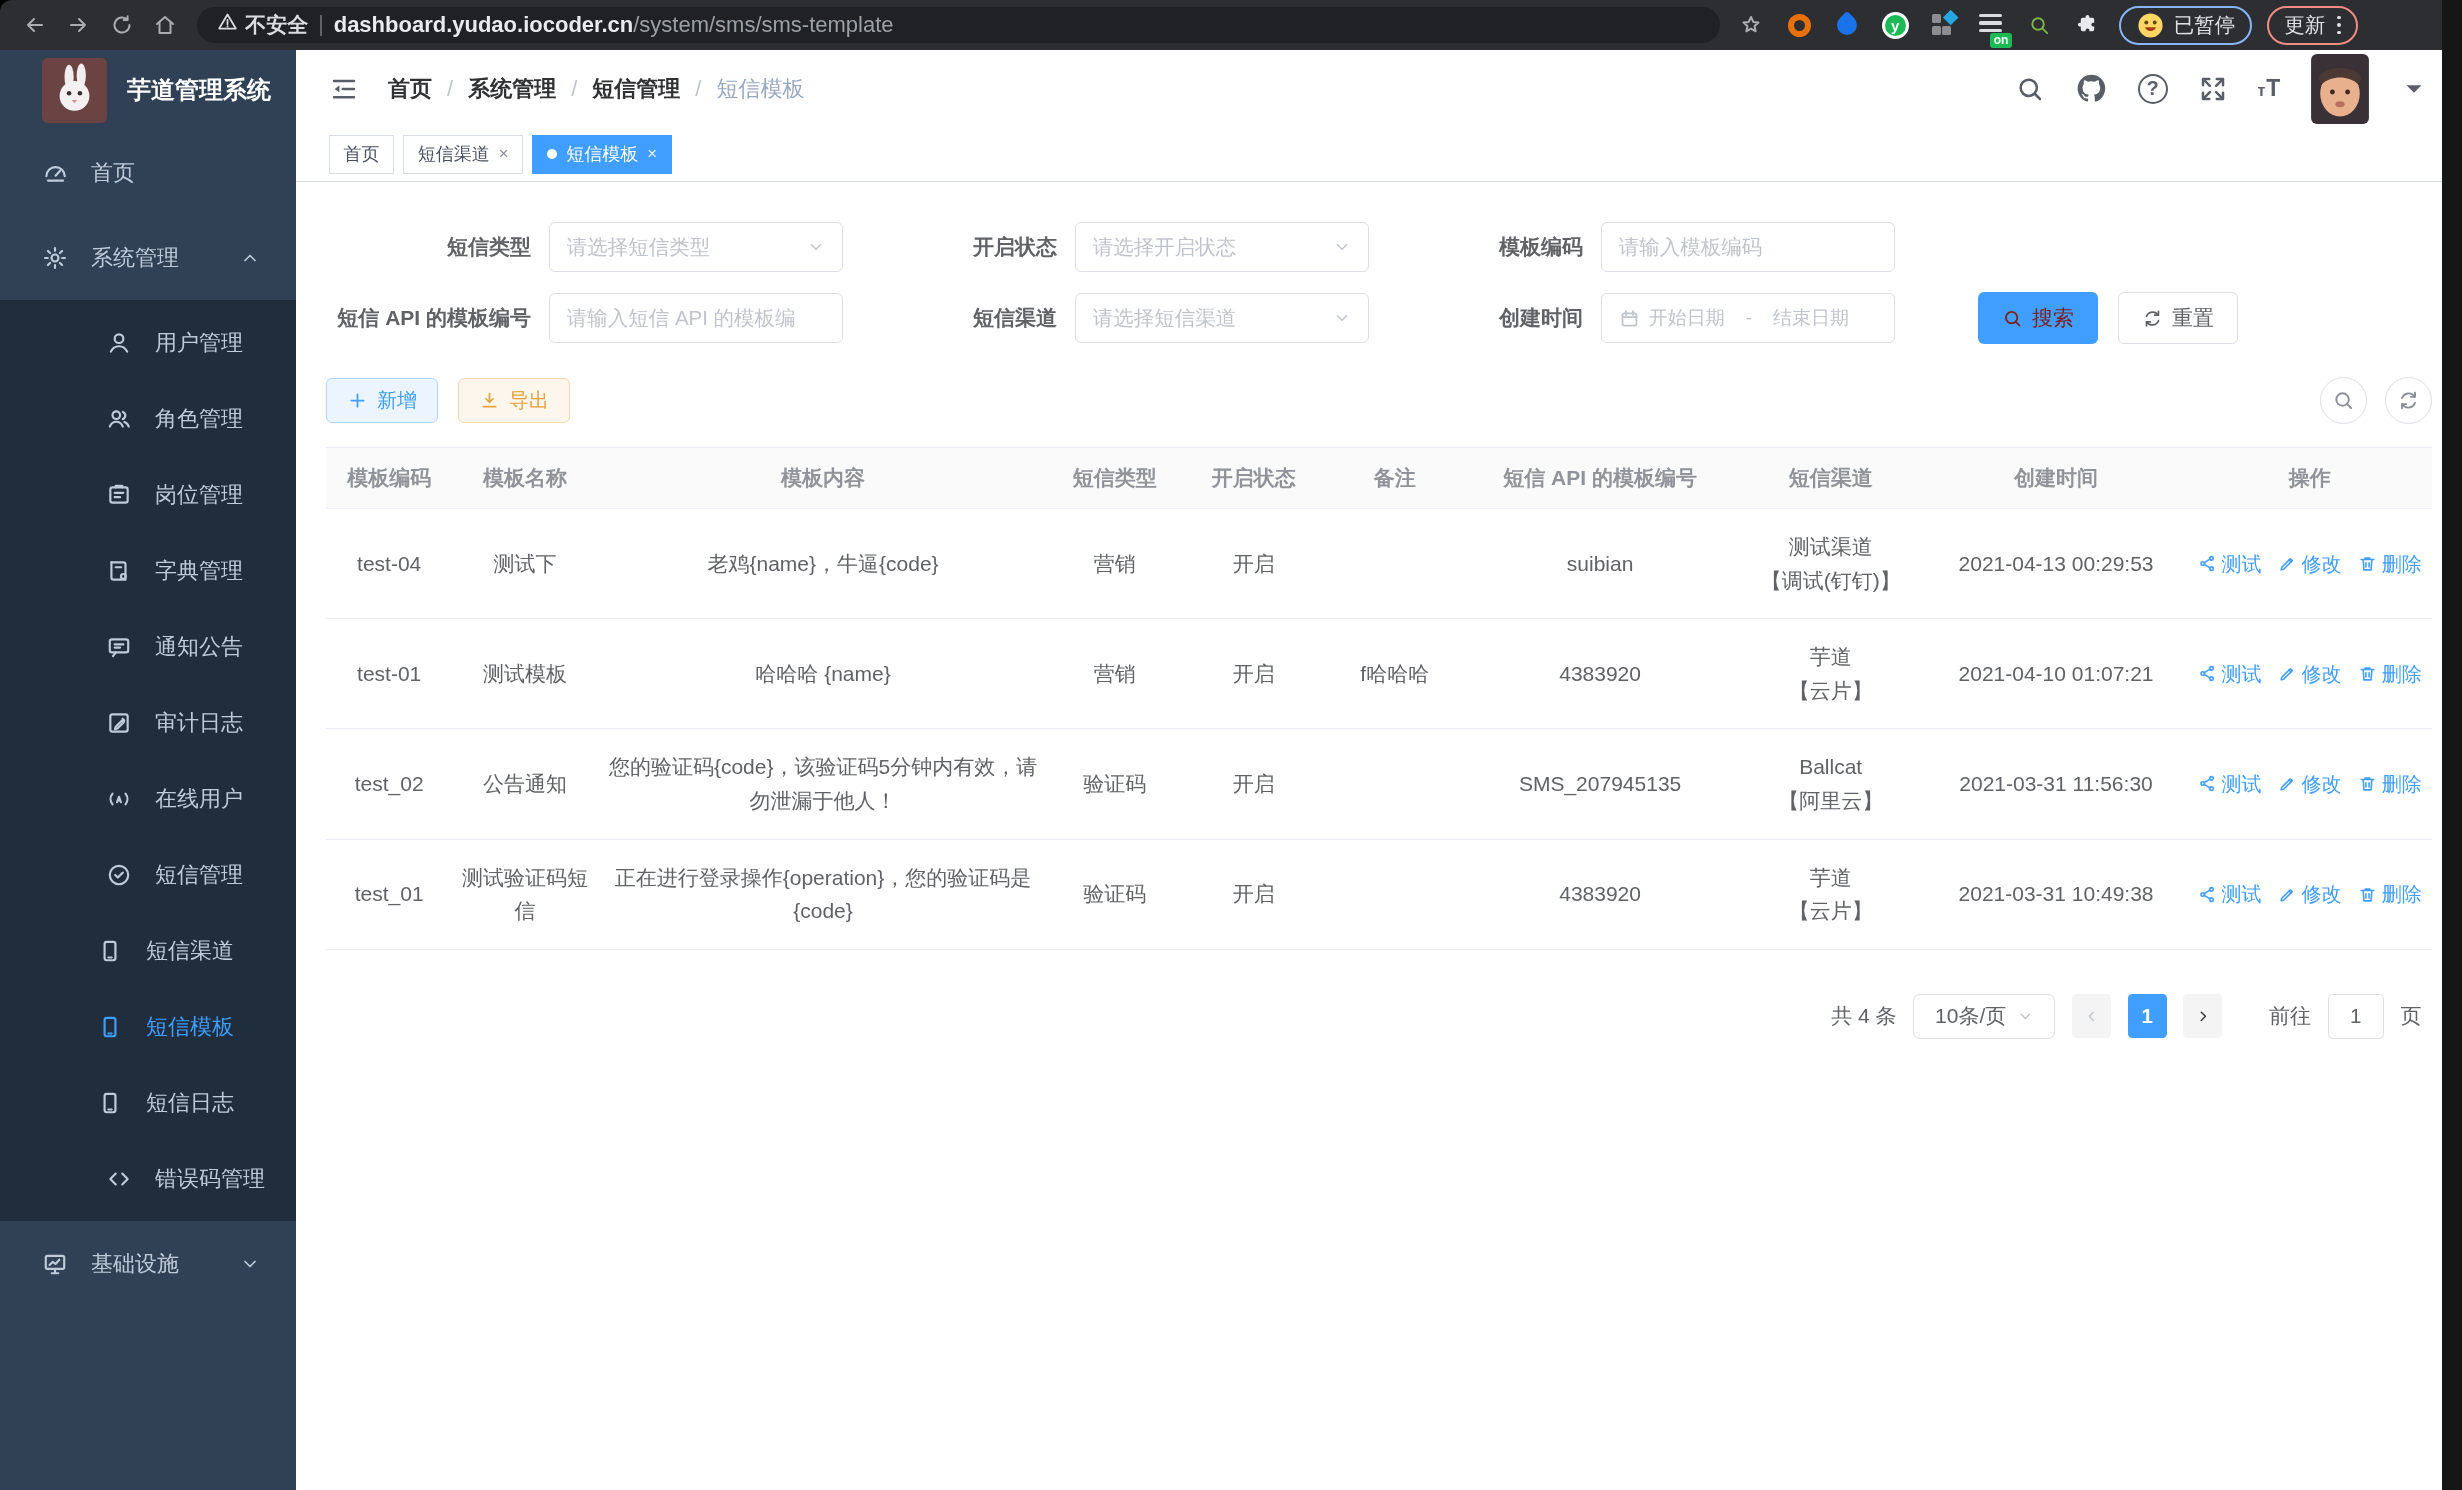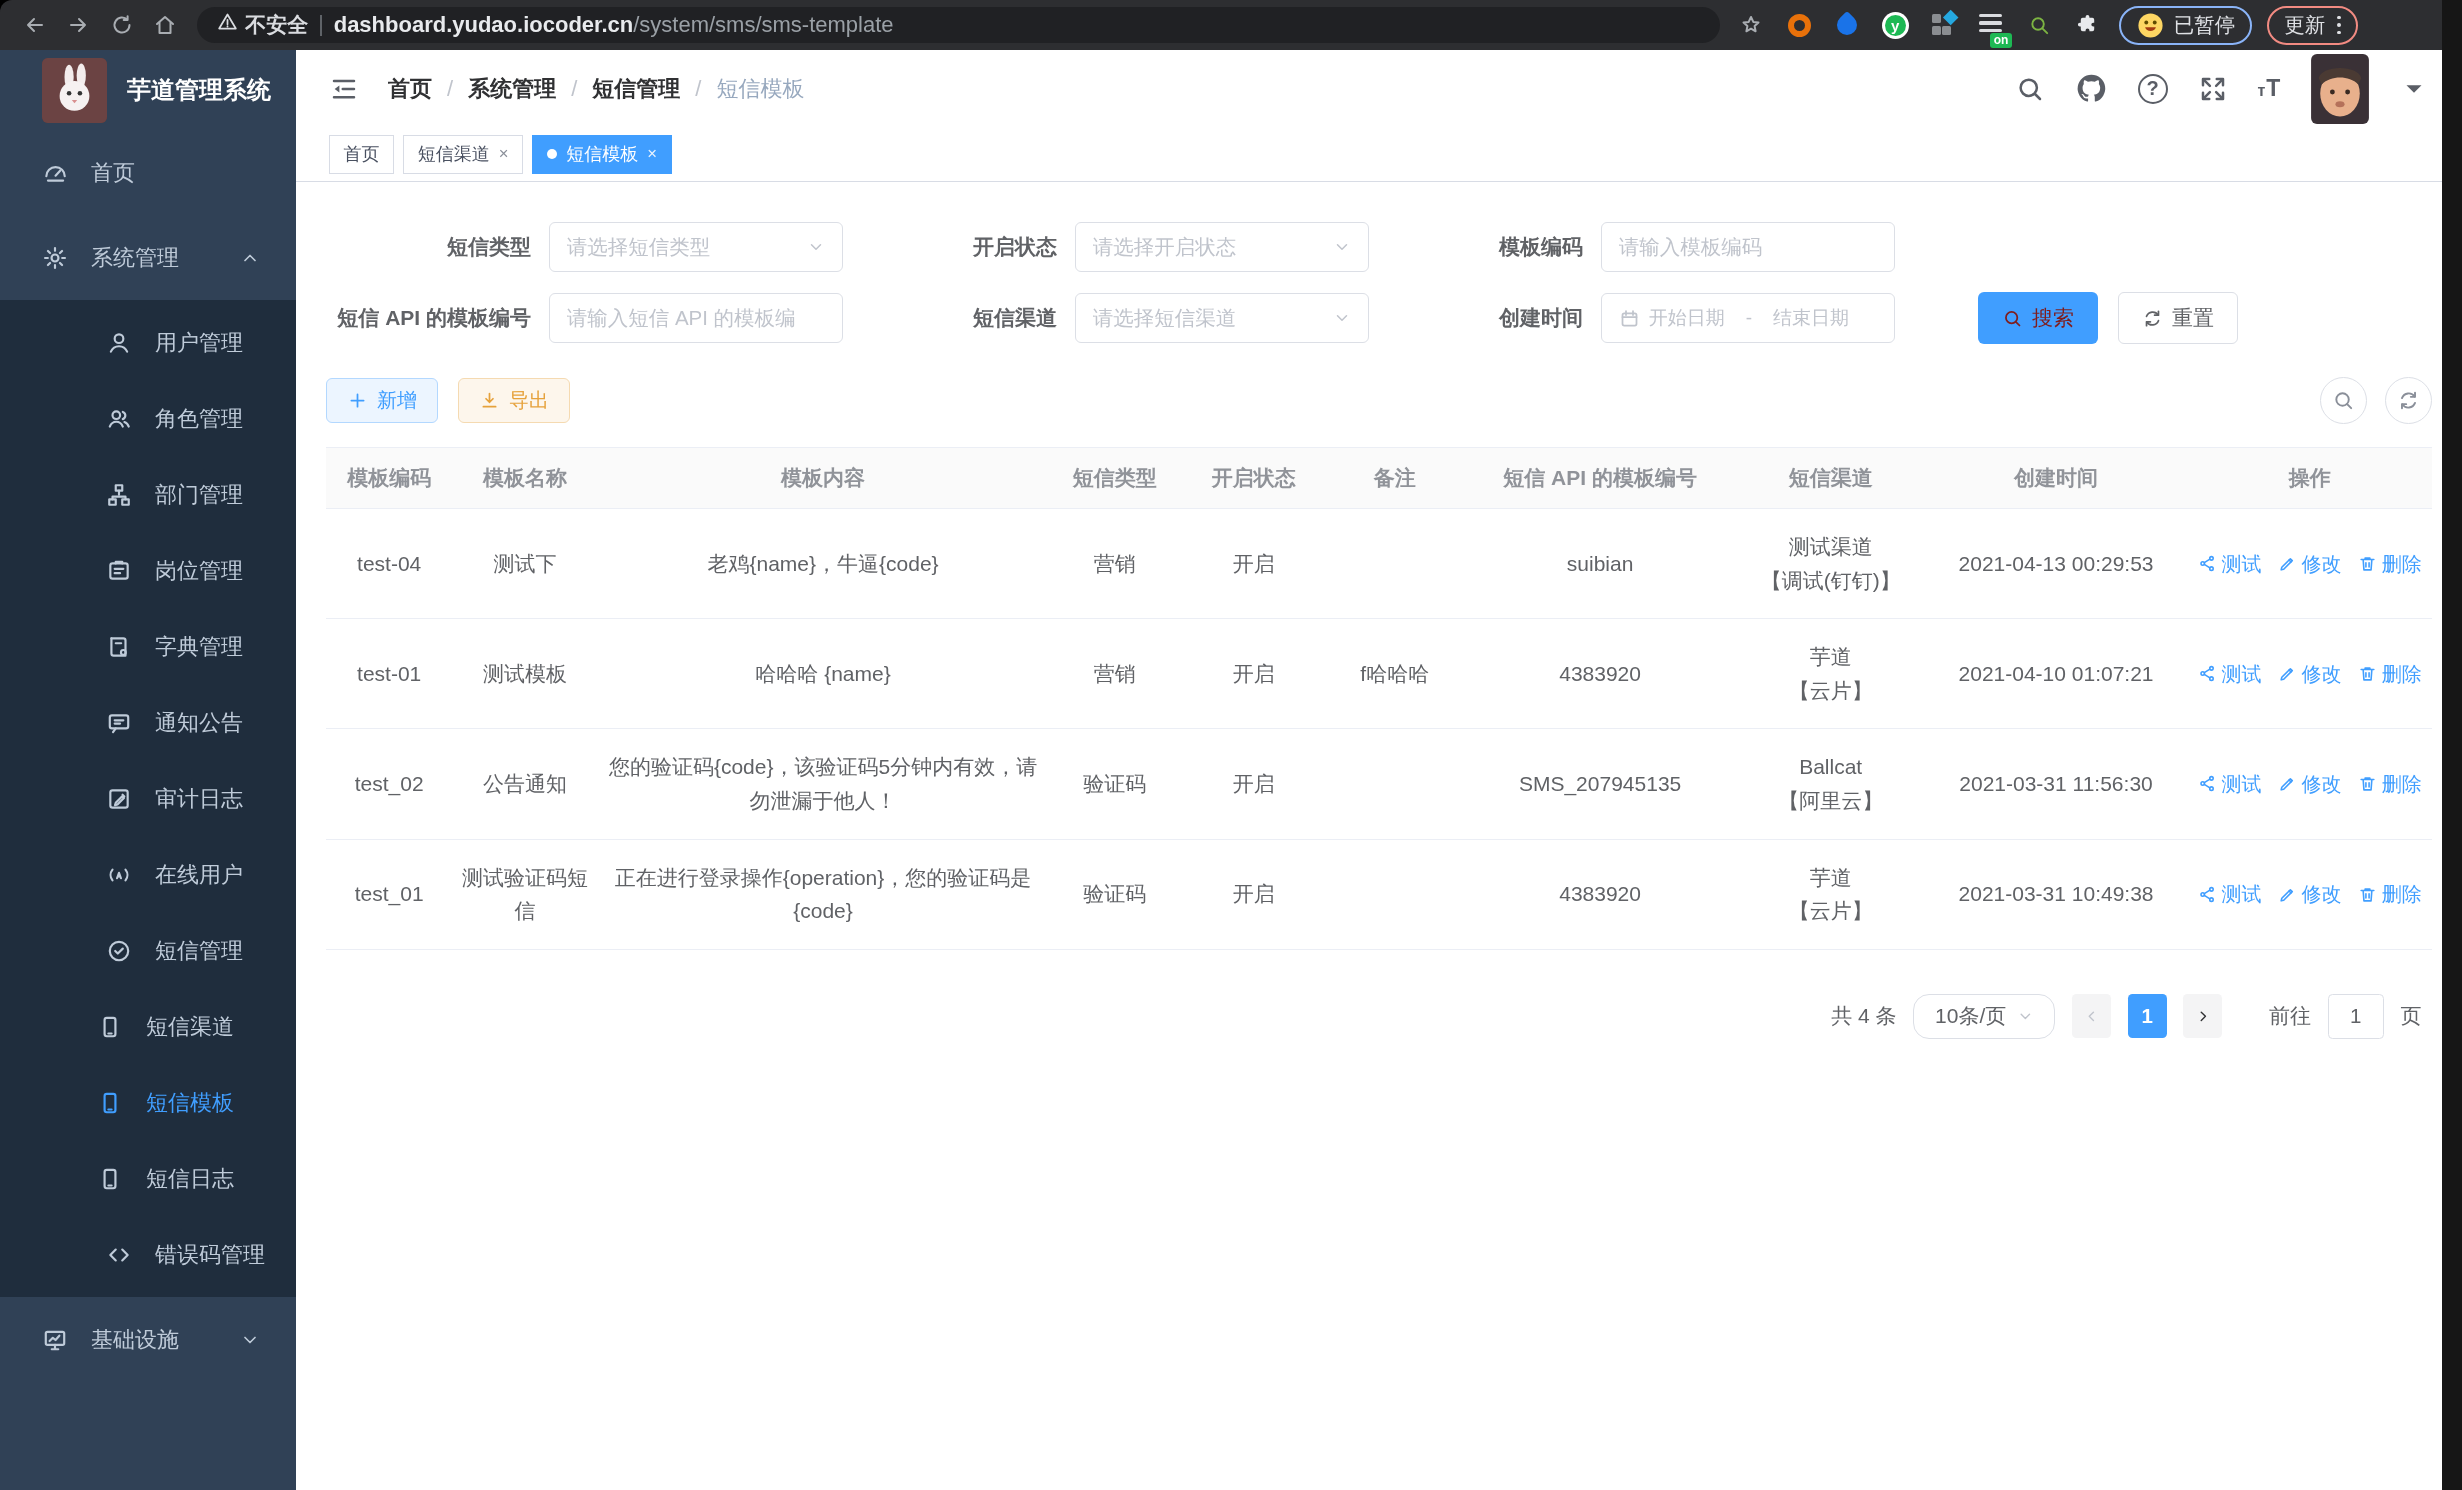--- a/index.html
+++ b/index.html
@@ -126,21 +126,21 @@
     border-bottom:1.5px solid #ebeef5; border-top:1.5px solid #ebeef5; text-align:center; padding:0 6px; }
   .grid td { border-bottom:1.5px solid #ebeef5; text-align:center; color:#606266; font-size:21px;
     padding:21px 7.6px; line-height:1.6; background:#fff; }
   .ops { color:#409eff; display:flex; align-items:center; justify-content:center; gap:16.7px; }
   .op { display:inline-flex; align-items:center; gap:4.5px; font-size:20px; cursor:pointer; white-space:nowrap; }
   .op svg { width:19px; height:19px; }
 
   
   .pager { display:flex; align-items:center; justify-content:flex-end; gap:16.7px; margin-top:44px;
     padding-right:10.6px; font-size:21px; color:#606266; }
-  .psize { width:142px; height:45px; border:1.5px solid #dcdfe6; border-radius:16px; display:flex;
+  .psize { width:142px; height:45px; border:1.5px solid #dcdfe6; border-radius:7px; display:flex;
     align-items:center; justify-content:center; gap:10.6px; color:#606266; background:#fff; }
   .psize svg { width:16.7px; height:16.7px; color:#c0c4cc; }
   .pbtn { width:39px; height:44px; background:#f4f4f5; border-radius:4.5px; display:flex; align-items:center;
     justify-content:center; color:#303133; cursor:pointer; }
   .pbtn svg { width:16.7px; height:16.7px; }
   .pbtn.dis { color:#c0c4cc; }
   .pcur { width:39px; height:44px; background:#409eff; color:#fff; border-radius:4.5px; display:flex;
     align-items:center; justify-content:center; font-size:20.5px; font-weight:600; }
   .jump-in { width:56px; height:45px; border:1.5px solid #dcdfe6; border-radius:4.5px; text-align:center;
     font-size:20.5px; color:#606266; outline:none; font-family:inherit; }
@@ -305,29 +305,20 @@
           </svg>
         <span>用户管理</span>
         </div>
       <div class="s-item">
         <svg class="sline mi" viewBox="0 0 24 24">
             <circle cx="9.5" cy="8.5" r="3.5"></circle>
             <path d="M3.5 19c1.2-3 3.3-4.5 6-4.5s4.8 1.5 6 4.5"></path>
             <path d="M15.5 5.5a3.5 3.5 0 0 1 0 6.6M17 14.8c2 .7 3.3 2.1 4 4.2"></path>
           </svg>
         <span>角色管理</span>
-        </div>
-      <div class="s-item">
-        <svg class="sline mi" viewBox="0 0 24 24">
-            <rect x="9" y="3" width="6" height="5"></rect>
-            <rect x="3" y="16" width="6" height="5"></rect>
-            <rect x="15" y="16" width="6" height="5"></rect>
-            <path d="M12 8v3.5M6 16v-2.5h12V16"></path>
-          </svg>
-        <span>部门管理</span>
         </div>
       <div class="s-item">
         <svg class="sline mi" viewBox="0 0 24 24">
             <rect x="4" y="5" width="16" height="14" rx="2"></rect>
             <path d="M9 5V3.5h6V5M8 10h8M8 14h5"></path>
           </svg>
         <span>岗位管理</span>
         </div>
       <div class="s-item">
         <svg class="sline mi" viewBox="0 0 24 24">

